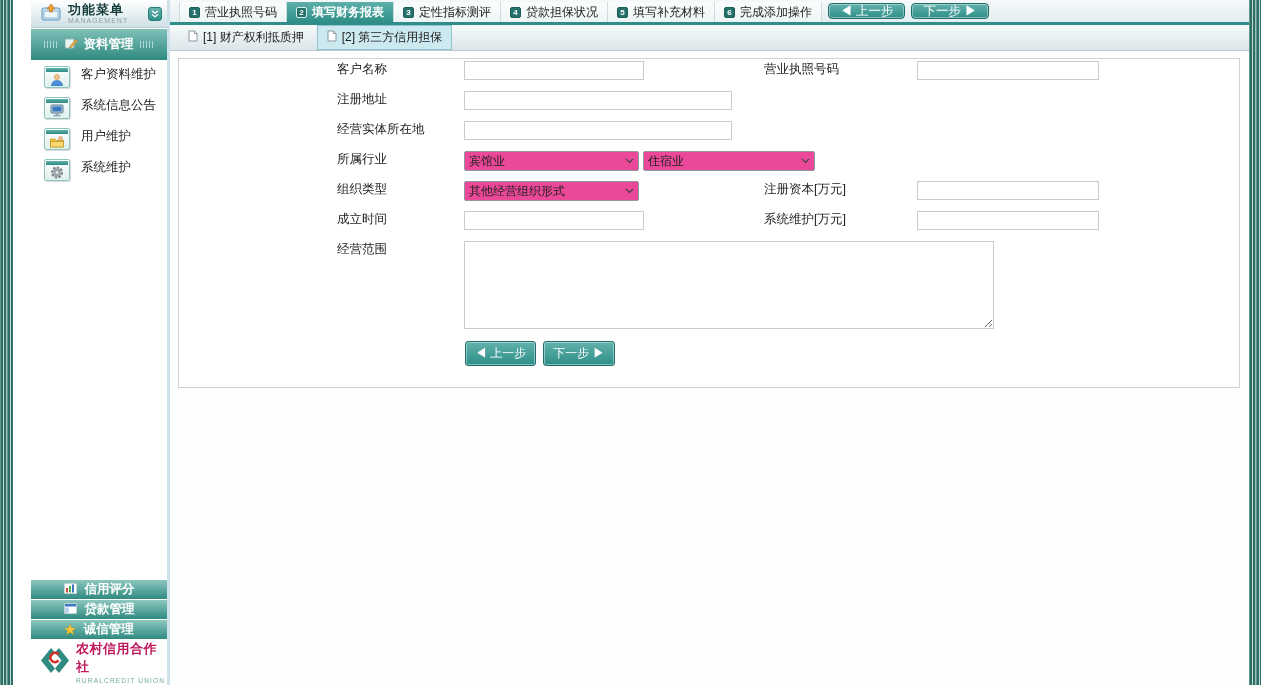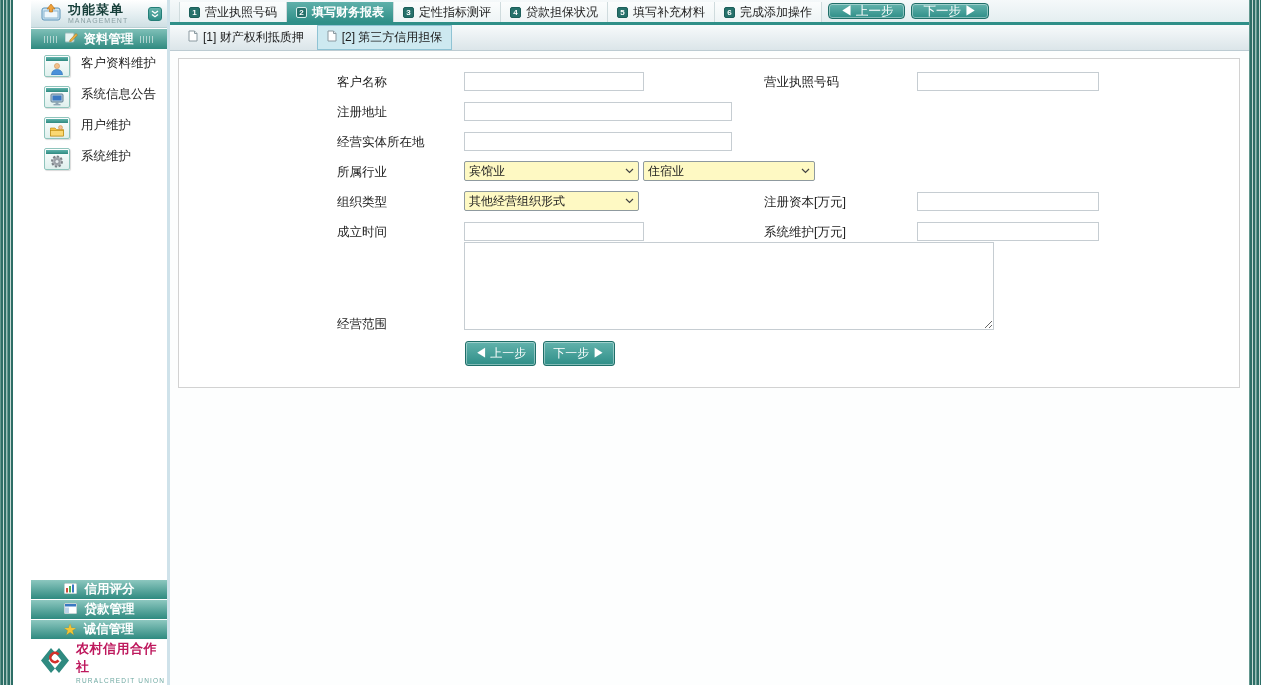--- a/index.html
+++ b/index.html
@@ -11,21 +11,21 @@
     background:repeating-linear-gradient(90deg,#63988f 0 1px,#2d6e66 1px 3px,#c6d9d4 3px 4px,#2d6e66 4px 6px,#9cbfb8 6px 7px); }
   .edge.right { width:12px; }
 
   
   .sidebar { width:139px; flex:0 0 auto; background:#fff; display:flex; flex-direction:column; border-right:3px solid #cfe2ea;margin-left:18px; }
   .sb-header { height:28px; background:linear-gradient(#ffffff,#e2edf0 60%,#cfe0e4); border-bottom:1px solid #b9cfd3; display:flex; align-items:center; padding:0 5px 0 10px; }
   .sb-header .ttl { line-height:1; margin-left:7px; }
   .sb-header .t1 { font-size:13px; font-weight:bold; color:#173f3a; letter-spacing:1px; }
   .sb-header .t2 { font-size:7px; color:#8aa0a3; letter-spacing:1px; margin-top:1px; }
   .collapse-btn { margin-left:auto; width:14px; height:14px; border-radius:3px; background:linear-gradient(#66b3ac,#2f8f88); border:1px solid #237e77; display:flex; align-items:center; justify-content:center; cursor:pointer; }
-  .section-bar { height:21px; background:linear-gradient(#7fc0b8,#2f8a80); border-top:1px solid #fff; display:flex; align-items:center; justify-content:center; gap:6px; color:#fff; font-weight:bold; font-size:12.5px; }
+  .section-bar { height:32px; background:linear-gradient(#7fc0b8,#2f8a80); border-top:1px solid #fff; display:flex; align-items:center; justify-content:center; gap:6px; color:#fff; font-weight:bold; font-size:12.5px; }
   .deco { width:15px; height:7px; background:repeating-linear-gradient(90deg,rgba(255,255,255,.55) 0 1px,transparent 1px 3px); }
   .menu { padding-top:6px; }
   .menu-item { height:31px; display:flex; align-items:flex-start; padding-left:13px; cursor:pointer; }
   .menu-item .lbl { margin-left:11px; font-size:12.5px; color:#1c1c1c; }
   .mini-icon { width:26px; height:22px; background:linear-gradient(#fdfefe,#dff0ed); border:1px solid #8fc4bc; border-radius:2px; position:relative; box-shadow:1px 1px 1px rgba(0,0,0,.15); }
   .mini-icon .bar { position:absolute; top:1px; left:1px; right:1px; height:4px; background:linear-gradient(#5fb3ab,#2f8a80); }
   .mini-icon svg { position:absolute; left:4px; top:6px; }
   .sb-spacer { flex:1; }
   .bottom-bar { height:20px; background:linear-gradient(#8cc7bf,#2f8a80); border-top:1px solid #fff; display:flex; align-items:center; justify-content:center; gap:8px; color:#fff; font-weight:bold; font-size:12.5px; cursor:pointer; }
   .logo-box { height:46px; background:#fff; display:flex; align-items:center; padding-left:8px; gap:5px; }
@@ -42,28 +42,28 @@
   .tab.active .tab-num { border-color:#d8efec; }
   .nav-btn { margin:1px 0 3px 6px; padding:0 11px; display:flex; align-items:center; background:linear-gradient(#62b2ac,#2f8f88); border:1px solid #1f6e68; border-radius:4px; box-shadow:inset 0 0 0 1px rgba(255,255,255,.4); color:#fff; font-size:12.5px; cursor:pointer; white-space:nowrap; }
   .subtab-row { height:26px; background:linear-gradient(#f7fafb,#dbe5e9); border-bottom:1px solid #bccbd2; display:flex; align-items:center; padding-left:9px; gap:4px; }
   .subtab { display:flex; align-items:center; gap:5px; padding:3px 9px; color:#1c1c1c; cursor:pointer; white-space:nowrap; }
   .subtab.active { background:#cde9f0; border:1px solid #8fc3d4; }
 
   .content { flex:1; }
   .panel { margin:7px 9px 0 8px; height:330px; background:#fff; border:1px solid #d2d2d2; }
   .panel-hd { height:18px; background:linear-gradient(#fdfdfe,#e8eef2 55%,#c7d4dc); border-bottom:1px solid #c3ccd1; display:flex; align-items:center; justify-content:center; font-weight:bold; font-size:12px; color:#1c2b33; }
   .panel-bd { padding-top:2px; }
-  .frow { display:flex; align-items:flex-end; height:30px; padding-left:158px; }
+  .frow { display:flex; align-items:flex-start; height:30px; padding-left:158px; }
   .frow.ta { height:92px; }
   .c-lab { width:127px; font-size:12.5px; }
   .c-fld { width:300px; display:flex; align-items:center; }
   .c-lab2 { width:153px; font-size:12.5px; }
   input[type=text] { height:19px; border:1px solid #c6cdd2; background:#fff; font-family:inherit; font-size:12px; padding:0 3px; }
   .w180 { width:180px; } .w268 { width:268px; } .w182 { width:182px; }
-  .fake-select { height:20px; border:1px solid #8f9a9f; border-radius:2px; background:#fef9c3; display:flex; align-items:center; padding:0 4px; font-size:12px; cursor:pointer; }
+  .fake-select { height:20px; border:1px solid #8f9a9f; border-radius:2px; background:#ec4899; display:flex; align-items:center; padding:0 4px; font-size:12px; cursor:pointer; }
   .fake-select .sv { flex:1; overflow:hidden; white-space:nowrap; }
   textarea { width:530px; height:88px; border:1px solid #c6cdd2; font-family:inherit; font-size:12px; resize:both; }
   .btn-row { display:flex; gap:7px; padding-left:286px; margin-top:8px; }
   .form-btn { padding:3px 9px; background:linear-gradient(#62b2ac,#2f8f88); border:1px solid #1f6e68; border-radius:3px; box-shadow:inset 0 0 0 1px rgba(255,255,255,.4); color:#fff; font-size:12px; cursor:pointer; }
 </style>
 </head>
 <body>
 
 <div class="edge"></div>
 

